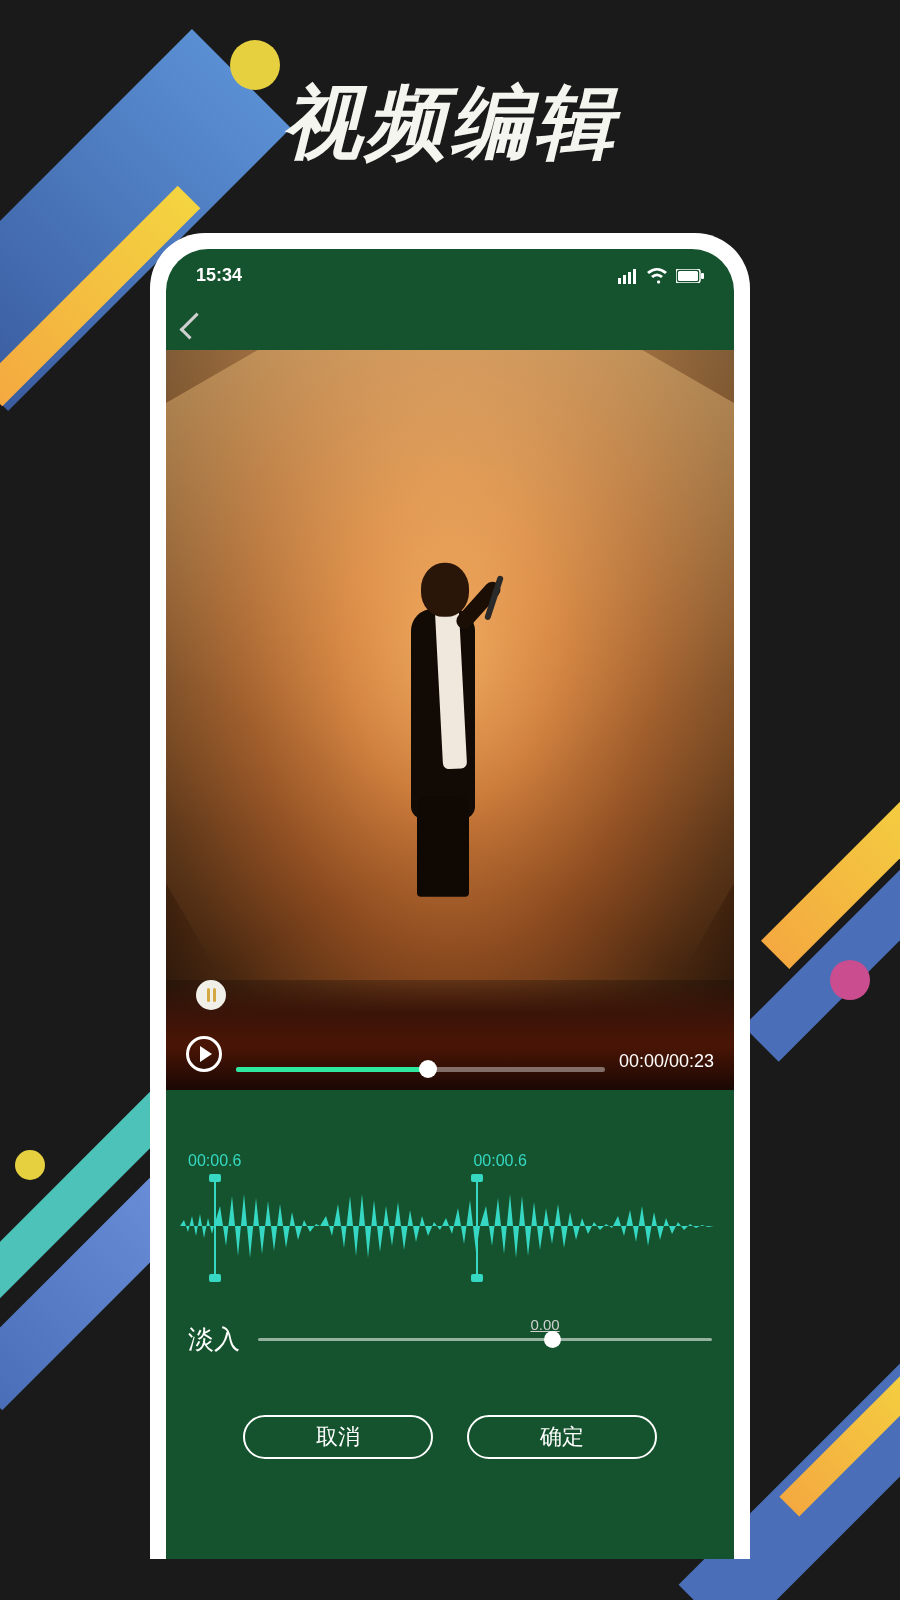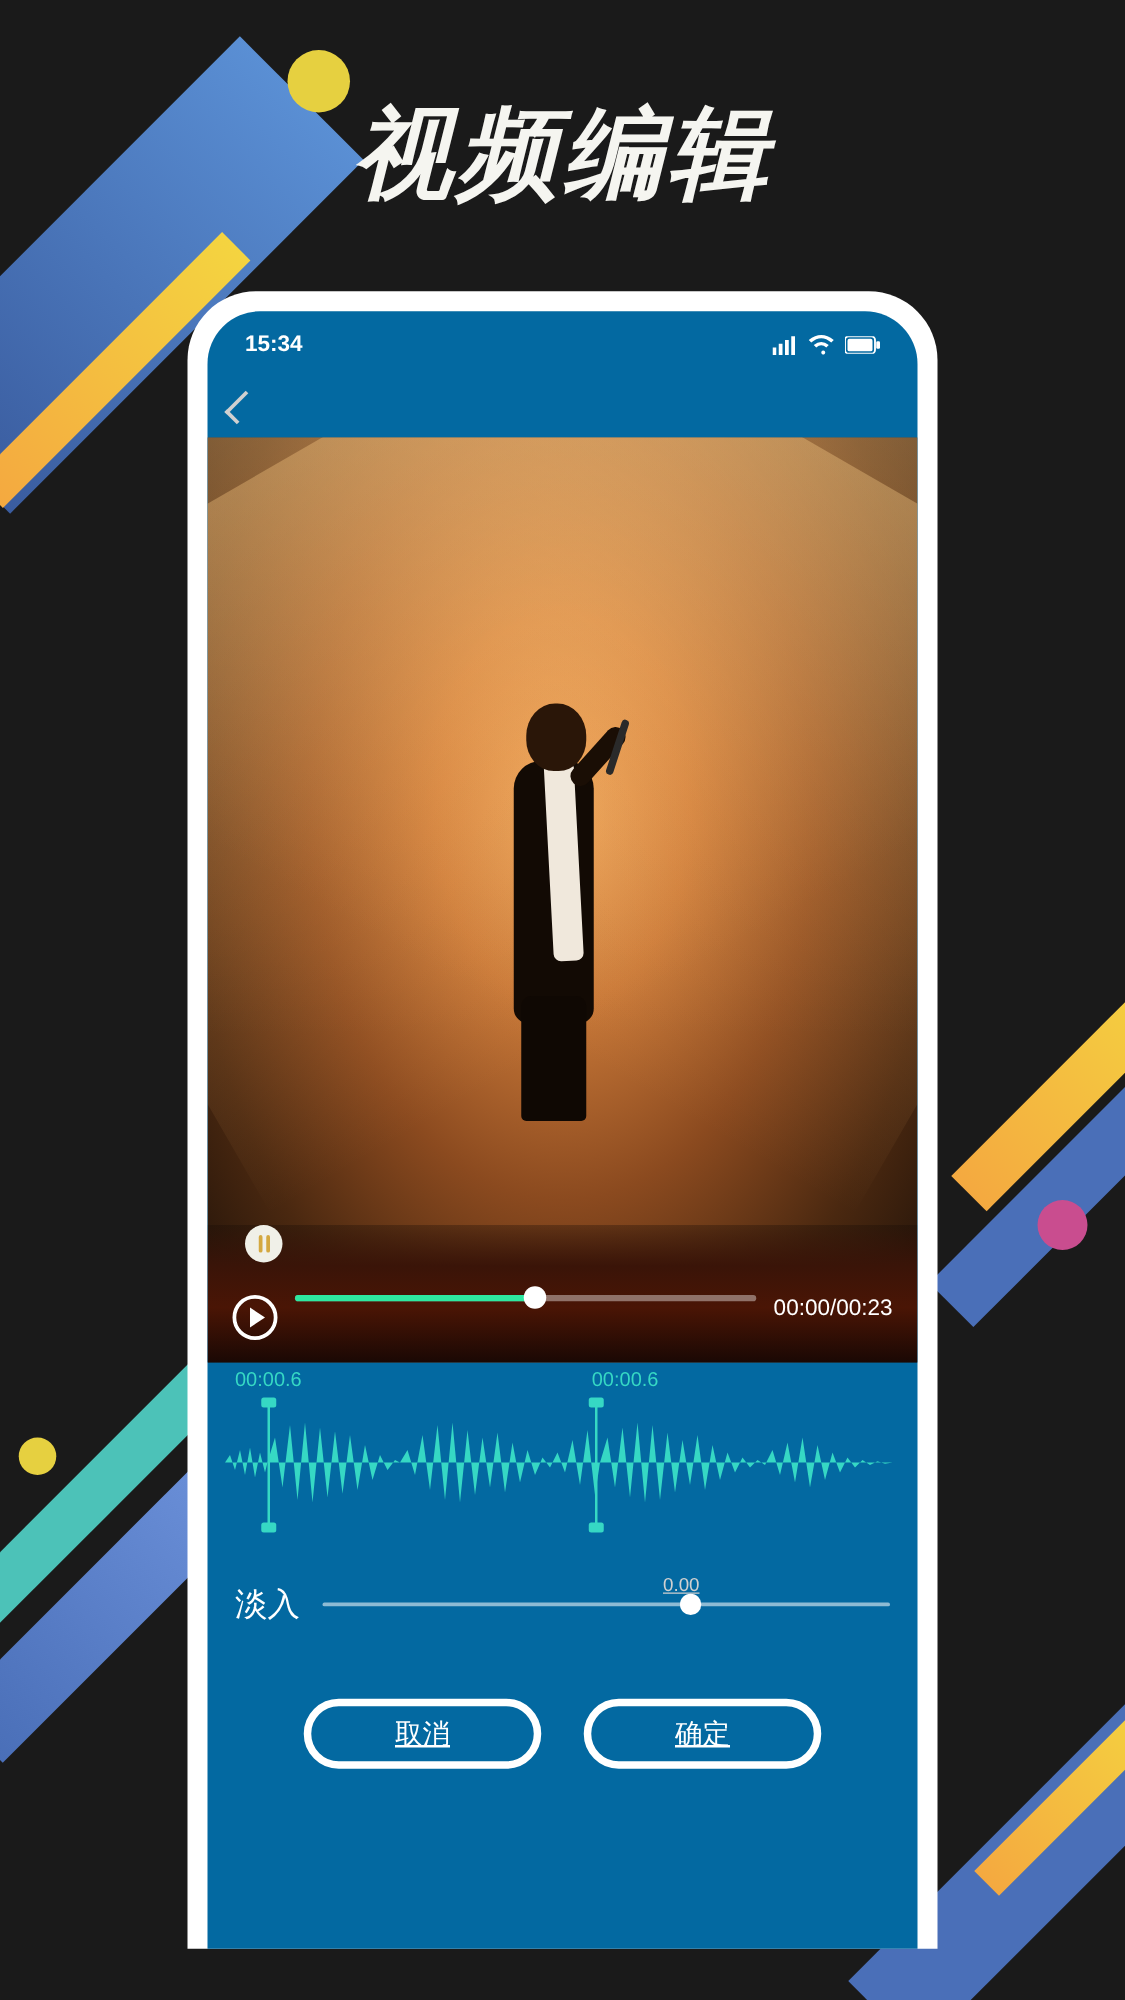--- a/index.html
+++ b/index.html
@@ -92,21 +92,21 @@
     .phone {
       position: relative;
       z-index: 2;
       width: 600px;
       margin: 55px auto 0;
       background: #fff;
       border-radius: 55px 55px 0 0;
       padding: 16px 16px 0 16px;
     }
     .screen {
-      background: #0369a1;
+      background: #14532d;
       border-radius: 42px 42px 0 0;
       height: 1310px;
       overflow: hidden;
       position: relative;
     }
     .status-bar {
       display: flex;
       justify-content: space-between;
       align-items: center;
       padding: 16px 30px 12px;
@@ -216,21 +216,21 @@
     }
     .trim-handle span {
       width: 3px; height: 14px;
       background: #d4a840;
       border-radius: 2px;
     }
     .play-row {
       position: absolute;
       left: 0; right: 0; bottom: 18px;
       display: flex;
-      align-items: flex-start;
+      align-items: flex-end;
       padding: 0 20px;
       gap: 14px;
     }
     .play-btn {
       width: 36px; height: 36px;
       border: 3px solid #fff;
       border-radius: 50%;
       display: flex; align-items: center; justify-content: center;
       cursor: pointer;
       flex-shrink: 0;
@@ -265,21 +265,22 @@
       background: #fff;
       border-radius: 50%;
     }
     .time-label {
       color: #fff;
       font-size: 18px;
       font-weight: 500;
       flex-shrink: 0;
     }
     .editor-panel {
-      padding: 6px 0 0;
+      padding: 22px 0 0;
+      margin-top: 40px;
     }
     .wave-times {
       display: flex;
       padding: 0 14px 6px;
     }
     .wt-left {
       color: #36d8c4;
       font-size: 16px;
       margin-left: 8px;
     }
@@ -359,31 +360,30 @@
       border-radius: 50%;
     }
     .button-row {
       display: flex;
       justify-content: center;
       gap: 34px;
       margin-top: 58px;
     }
     .pill-btn {
       width: 190px;
-      height: 56px;
-      border: 6px solid #ffffff;
+      height: 44px;
+      border: 2px solid #ffffff;
       border-radius: 28px;
       background: transparent;
       color: #fff;
       font-size: 22px;
       display: flex;
       align-items: center;
       justify-content: center;
       cursor: pointer;
-      text-decoration: underline;
     }
   </style>
 </head>
 <body>
 
 <div class="bg-decoration stripe1"></div>
 <div class="bg-decoration stripe2"></div>
 <div class="bg-decoration stripe3"></div>
 <div class="bg-decoration stripe4"></div>
 <div class="bg-decoration stripe5"></div>

